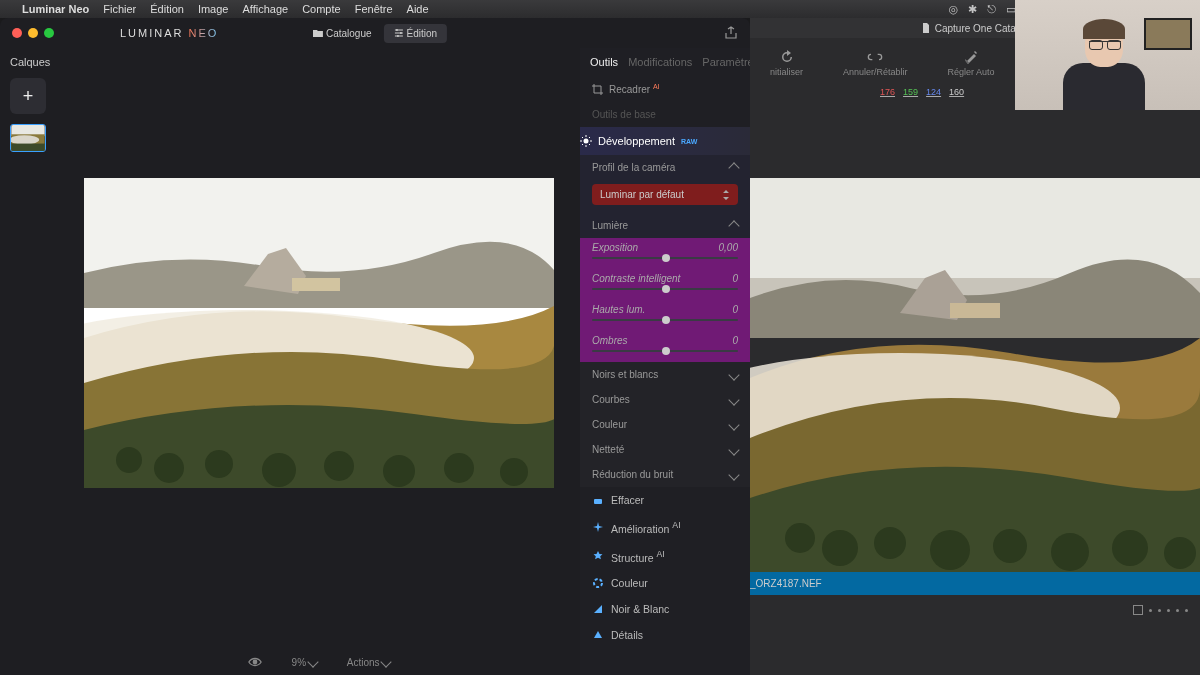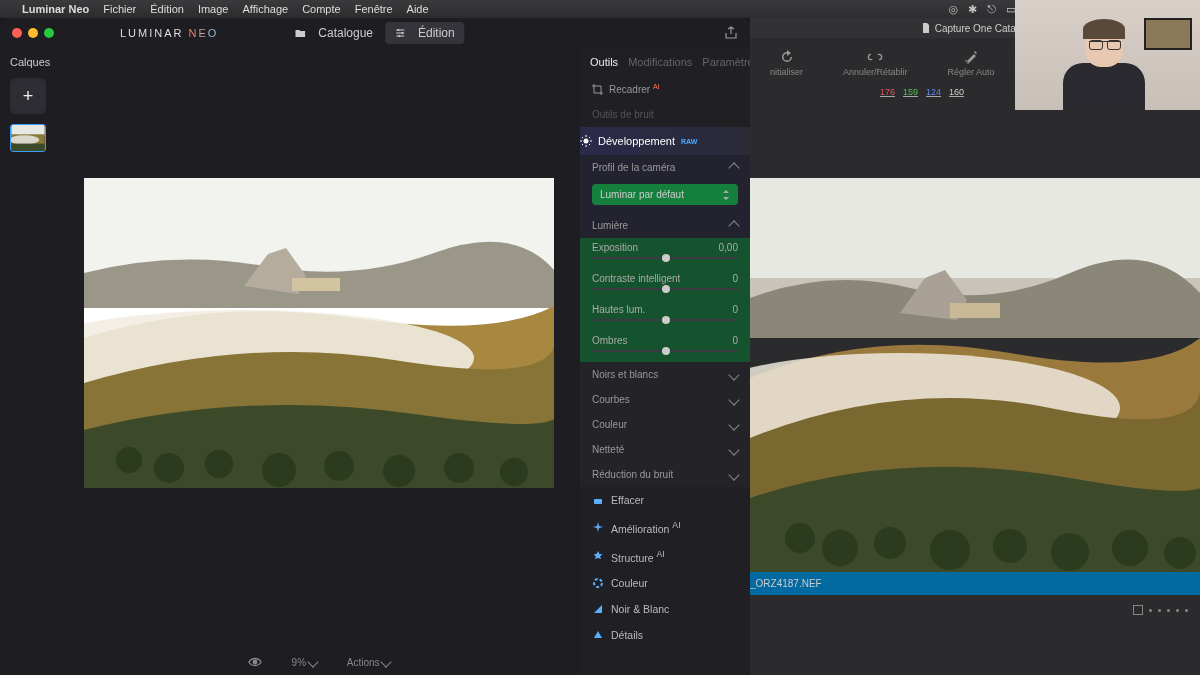--- a/index.html
+++ b/index.html
@@ -32,21 +32,21 @@
   
   .luminar { position: absolute; top: 18px; left: 0; width: 750px; height: 657px; background: #1e1e22; border-radius: 8px 8px 0 0; display: flex; flex-direction: column; }
   .ln-header { height: 30px; display: flex; align-items: center; padding: 0 12px; gap: 10px; }
   .traffic { display: flex; gap: 6px; }
   .traffic span { width: 10px; height: 10px; border-radius: 50%; }
   .traffic .r { background: #ff5f57; } .traffic .y { background: #febc2e; } .traffic .g { background: #28c840; }
   .ln-logo { margin-left: 8px; font-size: 11px; letter-spacing: 2px; font-weight: 300; }
   .ln-logo .l1 { color: #ddd; padding-left: 48px; }
   .ln-logo .l2 { background: linear-gradient(90deg,#ff7b5a,#7bd0ff); -webkit-background-clip: text; color: transparent; font-weight: 500; }
   .ln-header .center { position: absolute; left: 50%; transform: translateX(-50%); display: flex; gap: 2px; }
-  .seg { display: flex; align-items: center; gap: 13px; padding: 4px 10px; font-size: 12px; color: #ccc; border-radius: 4px; }
+  .seg { display: flex; align-items: center; gap: 3px; padding: 4px 10px; font-size: 10px; color: #ccc; border-radius: 4px; }
   .seg.active { background: #34343a; }
   .seg svg { width: 10px; height: 10px; fill: #ccc; }
   .ln-header .share { margin-left: auto; width: 14px; height: 14px; }
 
   .ln-body { flex: 1; display: flex; min-height: 0; }
 
   
   .layers { width: 58px; padding: 8px 0 0 10px; }
   .layers-title { font-size: 11px; color: #ccc; margin-bottom: 10px; }
   .add-layer { width: 36px; height: 36px; background: #2d2d33; border-radius: 6px; display: flex; align-items: center; justify-content: center; color: #eee; font-size: 18px; margin-bottom: 10px; }
@@ -65,22 +65,22 @@
   .tabs .tab.active { color: #eee; font-weight: 500; }
   .tool-row { padding: 7px 12px; color: #999; display: flex; align-items: center; gap: 6px; }
   .tool-row .ai { color: #ff7b5a; font-size: 7px; vertical-align: super; }
   .tool-row svg { width: 11px; height: 11px; fill: #999; }
   .tool-row.dim { color: #555; }
   .section-head { padding: 8px 0; background: linear-gradient(90deg,#2a2a4a,#2a2a38); color: #fff; display: flex; align-items: center; gap: 6px; font-size: 11px; }
   .section-head .raw { color: #4aa8ff; font-size: 7px; font-weight: 600; }
   .section-head svg { width: 12px; height: 12px; fill: #fff; }
   .sub { padding: 7px 12px; display: flex; align-items: center; justify-content: space-between; color: #999; background: #232330; }
   .sub.collapsed { background: #232328; }
-  .dropdown { margin: 4px 12px 8px; background: #15803d; border-radius: 4px; padding: 5px 8px; color: #ccc; font-size: 10px; display: flex; justify-content: space-between; align-items: center; }
-  .slider-row { padding: 4px 12px 10px; background: #14532d; }
+  .dropdown { margin: 4px 12px 8px; background: #7f1d1d; border-radius: 4px; padding: 5px 8px; color: #ccc; font-size: 10px; display: flex; justify-content: space-between; align-items: center; }
+  .slider-row { padding: 4px 12px 10px; background: #701a75; font-style: italic; }
   .slider-top { display: flex; justify-content: space-between; color: #aaa; font-size: 10px; margin-bottom: 4px; }
   .slider { position: relative; height: 2px; background: #3a3a44; border-radius: 1px; }
   .slider .knob { position: absolute; top: -3px; width: 8px; height: 8px; background: #ccc; border-radius: 50%; }
   .chev { width: 8px; height: 8px; border-right: 1.5px solid #888; border-bottom: 1.5px solid #888; transform: rotate(45deg); }
   .chev.up { transform: rotate(-135deg); }
 
   .tool-list { flex: 1; overflow: hidden; }
   .tool-list .item { padding: 7px 12px; display: flex; align-items: center; gap: 7px; color: #bbb; font-size: 10.5px; }
   .tool-list .item svg { width: 12px; height: 12px; }
 
@@ -281,21 +281,21 @@
         <span class="tab active">Outils</span>
         <span class="tab">Modifications</span>
         <span class="tab">Paramètres</span>
       </div>
       <div class="tool-row">
         <svg viewBox="0 0 11 11">
             <path fill="none" stroke="#999" d="M2 0v9h9M0 2h9v9"></path>
           </svg>
         <span><span>Recadrer</span> <sup class="ai">AI</sup></span>
       </div>
-      <div class="tool-row dim">Outils de bruit</div>
+      <div class="tool-row dim">Outils de base</div>
 
       <div class="section-head">
         <svg viewBox="0 0 12 12">
             <circle cx="6" cy="6" r="2.5"></circle>
             <g stroke="#fff">
               <line x1="6" y1="0" x2="6" y2="2"></line>
               <line x1="6" y1="10" x2="6" y2="12"></line>
               <line x1="0" y1="6" x2="2" y2="6"></line>
               <line x1="10" y1="6" x2="12" y2="6"></line>
               <line x1="2" y1="2" x2="3" y2="3"></line>

